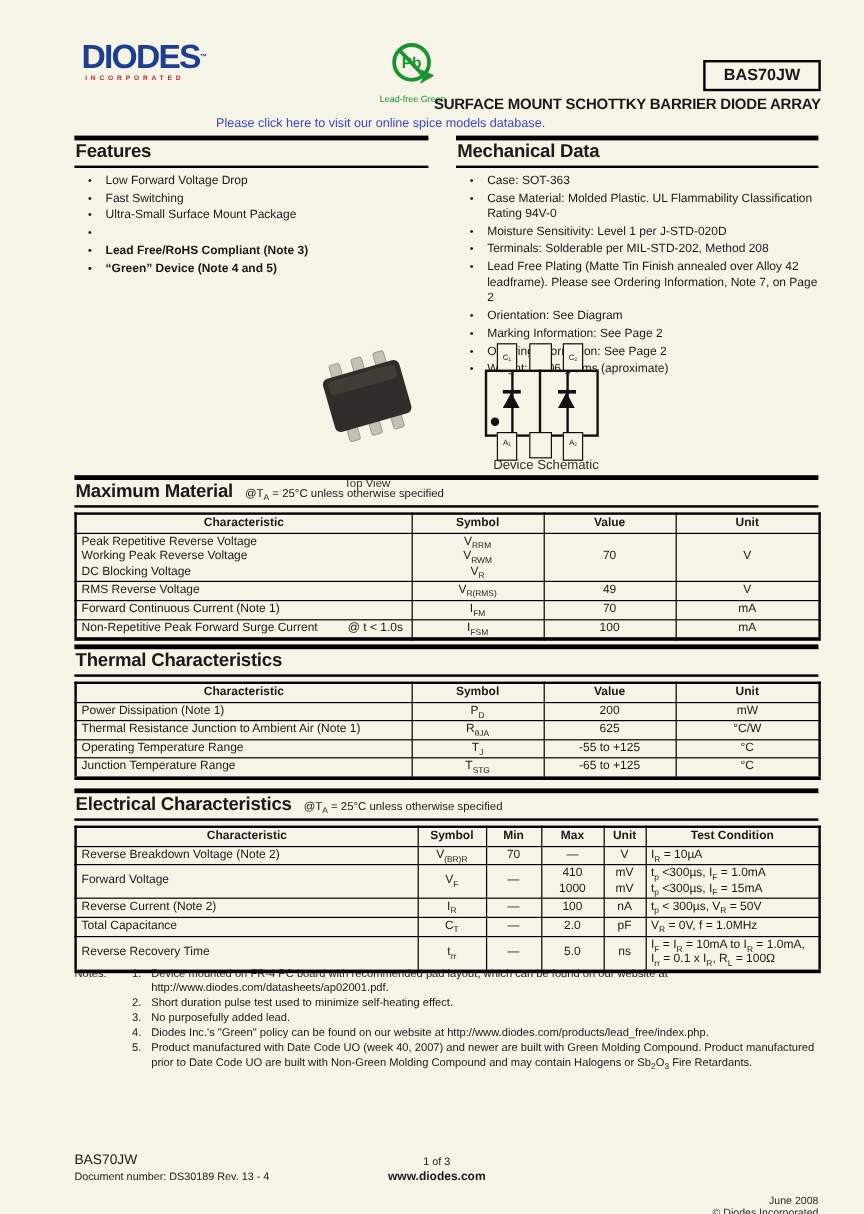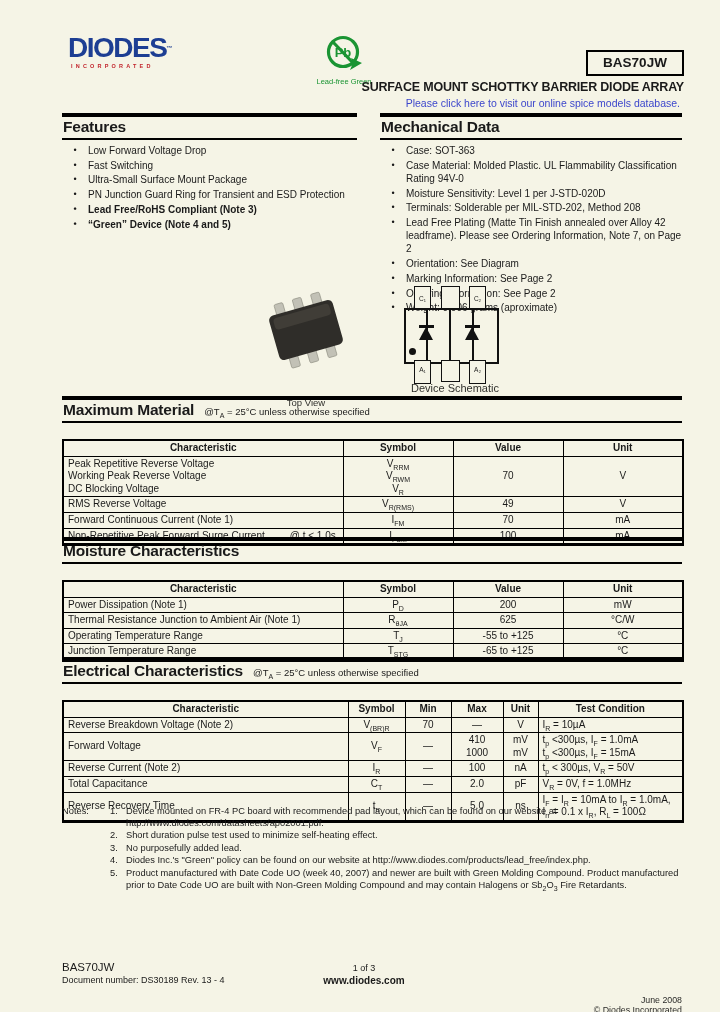--- a/index.html
+++ b/index.html
@@ -9,21 +9,21 @@
   .logo{position:absolute;left:68px;top:34px;}
   .brand{font-size:28px;font-weight:800;color:#1d3e93;letter-spacing:-1.5px;line-height:28px;}
   .brand .tm{font-size:6px;vertical-align:top;letter-spacing:0;}
   .inc{color:#c2242c;font-size:5.5px;font-weight:bold;letter-spacing:3.2px;margin-top:1px;padding-left:3px;}
   .pbbadge{position:absolute;left:312px;top:33px;width:64px;text-align:center;}
   .pbbadge .cap{color:#1a9433;font-size:7.5px;margin-top:-2px;}
   .partbox{position:absolute;left:586px;top:50px;width:94px;height:22px;border:2px solid #000;
            text-align:center;line-height:22px;font-weight:bold;font-size:13.5px;}
   .doctitle{position:absolute;left:180px;right:36px;top:80px;text-align:right;
             font-weight:bold;font-size:12.5px;letter-spacing:-0.2px;}
-  .spicelink{position:absolute;left:180px;right:40px;top:97px;text-align:right;
+  .spicelink{position:absolute;left:180px;right:40px;top:97px;
              color:#3c46cc;font-size:10.5px;cursor:pointer;}
   
   .rule4{height:4px;background:#000;}
   .rule2{height:2px;background:#000;}
   .sechead{font-size:15.5px;font-weight:bold;letter-spacing:-0.2px;padding:1px 0 2px 1px;}
   .sechead .sub{font-size:9.5px;font-weight:normal;letter-spacing:0;margin-left:10px;}
   .colL{position:absolute;left:62px;top:113px;width:295px;}
   .colR{position:absolute;left:380px;top:113px;width:302px;}
   .blist{margin:4px 0 0 0;padding:0;list-style:none;font-size:10px;line-height:13.2px;}
   .blist li{display:flex;margin-bottom:1.5px;}
@@ -39,21 +39,21 @@
               text-align:center;line-height:24px;}
   .schem .pt{top:2px;} .schem .pb2{top:76px;line-height:18px;}
   .schem .dline{position:absolute;width:1.5px;background:#111;top:26px;height:50px;}
   .schem .dbar{position:absolute;width:15px;height:2.5px;background:#111;top:41px;}
   .schem .dtri{position:absolute;width:0;height:0;top:43px;
                border-left:7.5px solid transparent;border-right:7.5px solid transparent;border-bottom:13px solid #111;}
   .schem .dot{position:absolute;width:7px;height:7px;border-radius:50%;background:#111;left:7px;top:64px;}
   .schem .cap{position:absolute;left:0;right:0;top:98px;text-align:right;font-size:11px;color:#30302c;}
   
   .secwide{position:absolute;left:62px;width:620px;}
-  table.spec{border-collapse:collapse;width:620px;table-layout:fixed;font-size:10px;margin-top:16px;
+  table.spec{border-collapse:collapse;width:620px;table-layout:fixed;font-size:10px;margin-top:4px;
              border:2px solid #000;border-bottom:3px solid #000;}
   .spec td{border:1px solid #000;padding:1px 4px;line-height:12.6px;overflow:hidden;}
   .spec tr.hd td{font-weight:bold;text-align:center;}
   .cc{text-align:center;} .cl{text-align:left;}
   sub{font-size:7px;line-height:0;}
   
   .notes{position:absolute;left:62px;top:806px;width:622px;font-size:9.3px;line-height:11.6px;display:flex;}
   .notes .nlabel{flex:none;width:48px;}
   .notes ol{margin:0;padding:0;list-style:none;}
   .notes li{display:flex;margin-bottom:1px;}
@@ -102,21 +102,20 @@
       <li>
           <span class="bu">•</span>
           <span>Fast Switching</span>
         </li>
       <li>
           <span class="bu">•</span>
           <span>Ultra-Small Surface Mount Package</span>
         </li>
       <li>
           <span class="bu">•</span>
-          <span>PN Junction Guard Ring for Transient and ESD Protection</span>
         </li>
       <li>
           <span class="bu">•</span>
           <span>Lead Free/RoHS Compliant  (Note 3)</span>
         </li>
       <li>
           <span class="bu">•</span>
           <span>“Green” Device (Note 4 and 5)</span>
         </li>
     </ul>
@@ -242,21 +241,21 @@
         <td class="cc">I<sub>FSM</sub></td>
         <td class="cc">100</td>
         <td class="cc">mA</td>
       </tr>
     </tbody>
       </table>
   </div>
 
   <div class="secwide" style="top:537px;">
     <div class="rule4"></div>
-    <div class="sechead">Moisture Characteristics</div>
+    <div class="sechead">Thermal Characteristics</div>
     <div class="rule2"></div>
     <table class="spec">
       <colgroup>
           <col style="width:280px">
           <col style="width:110px">
           <col style="width:110px">
           <col style="width:120px">
         </colgroup>
       <tbody>
           <tr class="hd">

